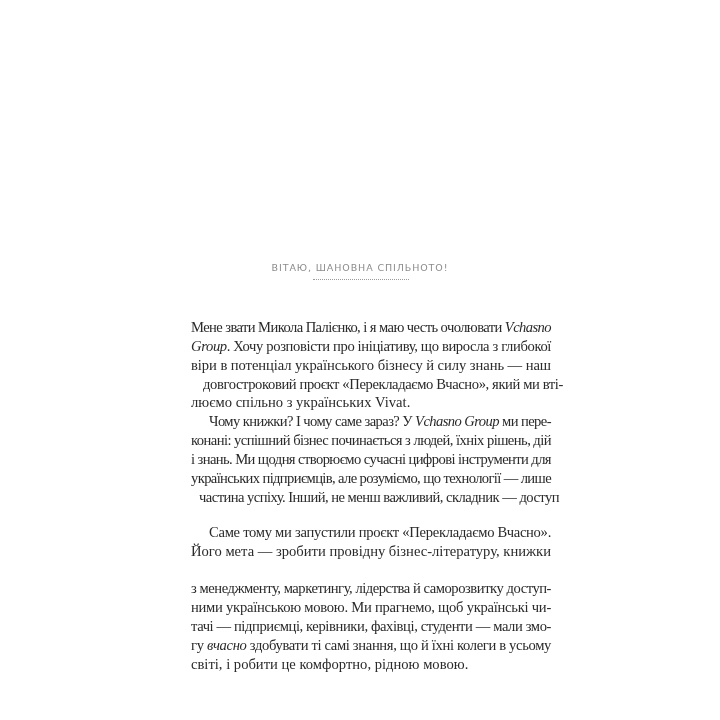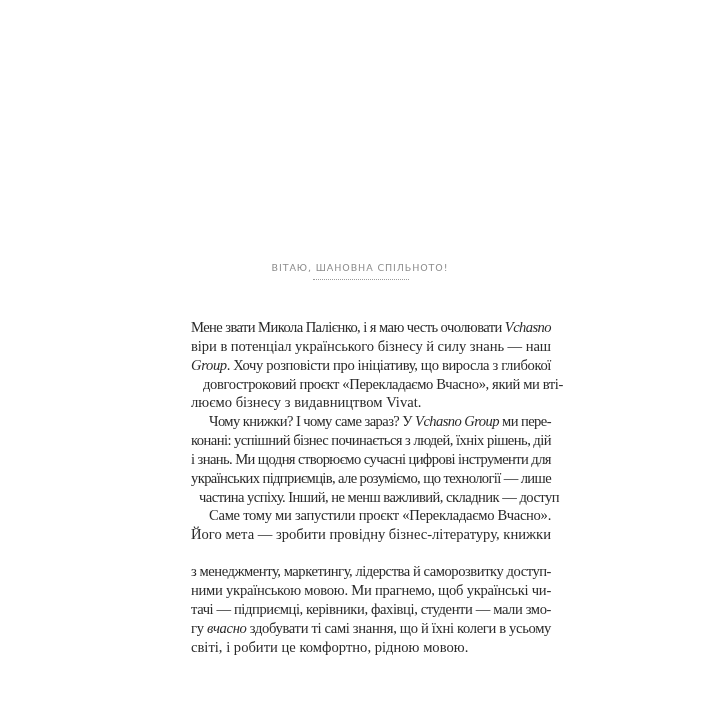--- a/index.html
+++ b/index.html
@@ -74,36 +74,36 @@
 <body>
 
 <div class="page">
   <div class="heading">ВІТАЮ, ШАНОВНА СПІЛЬНОТО!</div>
   <div class="heading-rule"></div>
 
   <div class="body-text">
 
     <p>
       <span class="line" style="letter-spacing: -0.589248px;"><span>Мене звати Микола Палієнко, і я маю честь очолювати </span><span class="it">Vchasno</span></span>
+      <span class="line" style="letter-spacing: -0.366146px;"><span class="it">Group</span><span>. Хочу розповісти про ініціативу, що виросла з глибокої</span></span>
       <span class="line" style="letter-spacing: -0.0647321px;"><span>віри в потенціал українського бізнесу й силу знань — наш</span></span>
-      <span class="line" style="letter-spacing: -0.366146px;"><span class="it">Group</span><span>. Хочу розповісти про ініціативу, що виросла з глибокої</span></span>
       <span class="line" style="letter-spacing: -0.388706px; margin-left: 12px;"><span>довгостроковий проєкт «Перекладаємо Вчасно», який ми вті-</span></span>
-      <span class="line last"><span>люємо бізнесу з видавництвом Vivat.</span></span>
+      <span class="line last"><span>люємо спільно з українських Vivat.</span></span>
     </p>
 
     <p>
       <span class="line indent" style="letter-spacing: -0.583705px;"><span>Чому книжки? І чому саме зараз? У </span><span class="it">Vchasno Group</span><span> ми пере-</span></span>
       <span class="line" style="letter-spacing: -0.547379px;"><span>конані: успішний бізнес починається з людей, їхніх рішень, дій</span></span>
       <span class="line" style="letter-spacing: -0.589778px;"><span>і знань. Ми щодня створюємо сучасні цифрові інструменти для</span></span>
       <span class="line" style="letter-spacing: -0.629167px;"><span>українських підприємців, але розуміємо, що технології — лише</span></span>
       <span class="line" style="letter-spacing: -0.542565px; margin-left: 8px;"><span>частина успіху. Інший, не менш важливий, складник — доступ</span></span>
     </p>
 
     <p>
-      <span class="line indent" style="letter-spacing: -0.284856px;"><span>Саме тому ми запустили проєкт «Перекладаємо Вчасно».</span></span>
+      <span class="line indent" style="letter-spacing: -0.284856px; margin-top: 17px;"><span>Саме тому ми запустили проєкт «Перекладаємо Вчасно».</span></span>
       <span class="line" style="letter-spacing: -0.00434028px;"><span>Його мета — зробити провідну бізнес-літературу, книжки</span></span>
       <span class="line" style="letter-spacing: -0.459746px; margin-top: 18px;"><span>з менеджменту, маркетингу, лідерства й саморозвитку доступ-</span></span>
       <span class="line" style="letter-spacing: -0.257955px;"><span>ними українською мовою. Ми прагнемо, щоб українські чи-</span></span>
       <span class="line" style="letter-spacing: -0.397775px;"><span>тачі — підприємці, керівники, фахівці, студенти — мали змо-</span></span>
       <span class="line" style="letter-spacing: -0.339908px;"><span>гу </span><span class="it">вчасно</span><span> здобувати ті самі знання, що й їхні колеги в усьому</span></span>
       <span class="line last"><span>світі, і робити це комфортно, рідною мовою.</span></span>
     </p>
   </div>
 </div>
 

